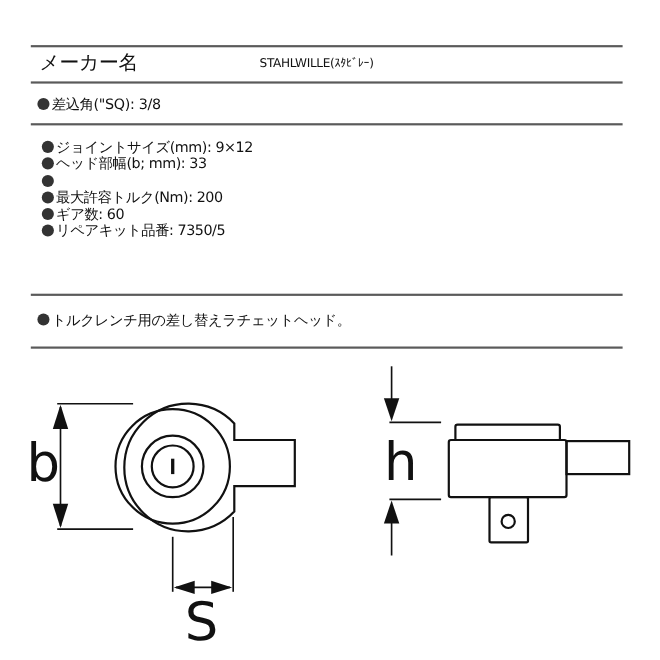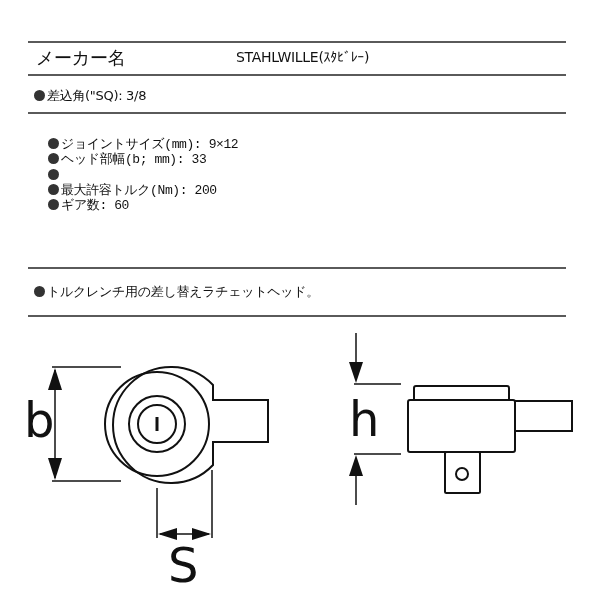--- a/index.html
+++ b/index.html
@@ -23,29 +23,28 @@
       background: #5a5a5a;
     }
     .row-text {
       position: absolute;
       font-size: 13px;
       line-height: 15px;
       white-space: nowrap;
       letter-spacing: -0.3px;
     }
     .maker-label { left: 36px; top: 50px; font-size: 18px; }
-    .maker-value { left: 236px; top: 50px; font-size: 14px; }
+    .maker-value { left: 236px; top: 50px; font-size: 11px; }
     .spec-list {
       position: absolute;
       left: 34px;
       top: 123px;
-      margin: 14px;
+      margin: 4px;
       padding: 0;
       list-style: none;
-      font-family: Liberation Mono, monospace;
     }
     .spec-list li {
       font-size: 13px;
       line-height: 15.3px;
       height: 15.3px;
       white-space: nowrap;
       letter-spacing: -0.4px;
     }
     .bullet {
       display: inline-block;
@@ -84,20 +83,21 @@
 <div class="row-text drive-row">
   <span class="bullet"></span><span>差込角("SQ): 3/8</span>
 </div>
 
 <ul class="spec-list">
   <li><span class="bullet"></span><span>ジョイントサイズ(mm): 9×12</span></li>
   <li><span class="bullet"></span><span>ヘッド部幅(b; mm): 33</span></li>
   <li><span class="bullet"></span></li>
   <li><span class="bullet"></span><span>最大許容トルク(Nm): 200</span></li>
   <li><span class="bullet"></span><span>ギア数: 60</span></li>
+  <li><span class="bullet"></span><span>リペアキット品番: 7350/5</span></li>
 </ul>
 
 <div class="row-text note-row">
   <span class="bullet"></span><span>トルクレンチ用の差し替えラチェットヘッド。</span>
 </div>
 
 <svg class="diagram" width="600" height="600" viewBox="0 0 600 600">
   <defs>
     <marker id="arrowEnd" markerWidth="10" markerHeight="12" refX="9" refY="6" orient="auto" markerUnits="userSpaceOnUse">
       <path d="M0,0 L10,6 L0,12 Z" fill="#111"></path>

